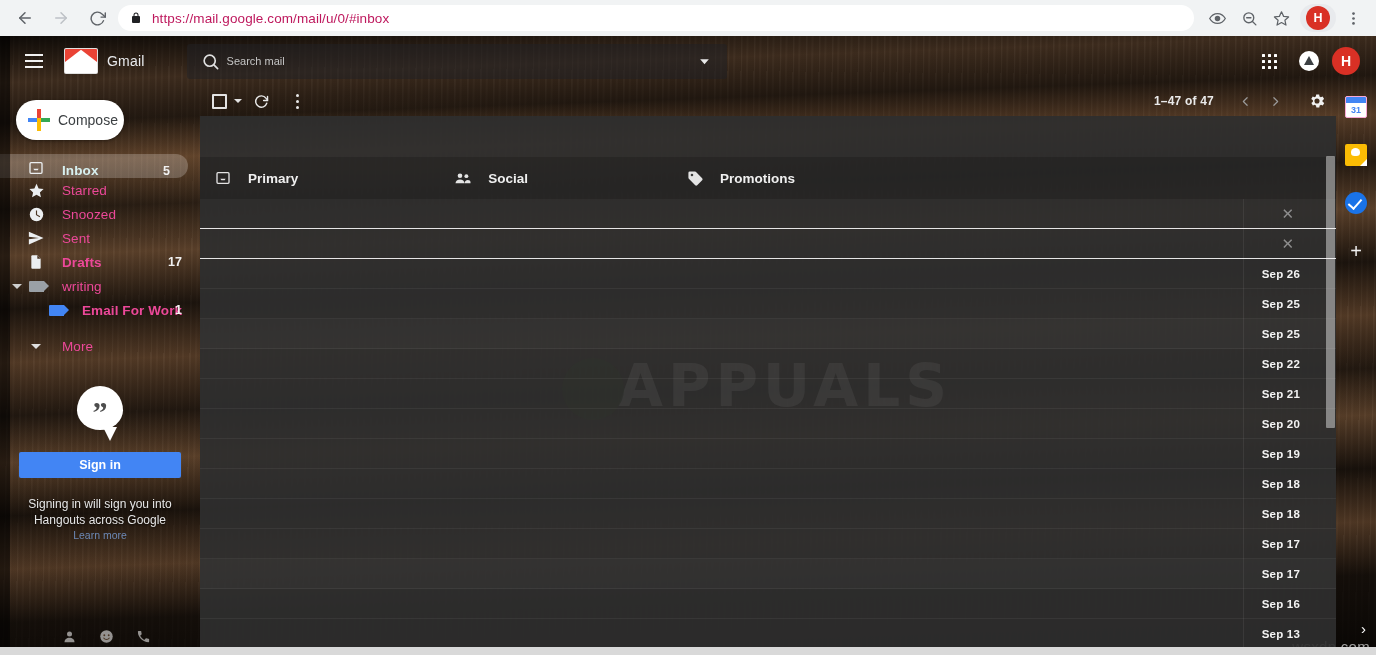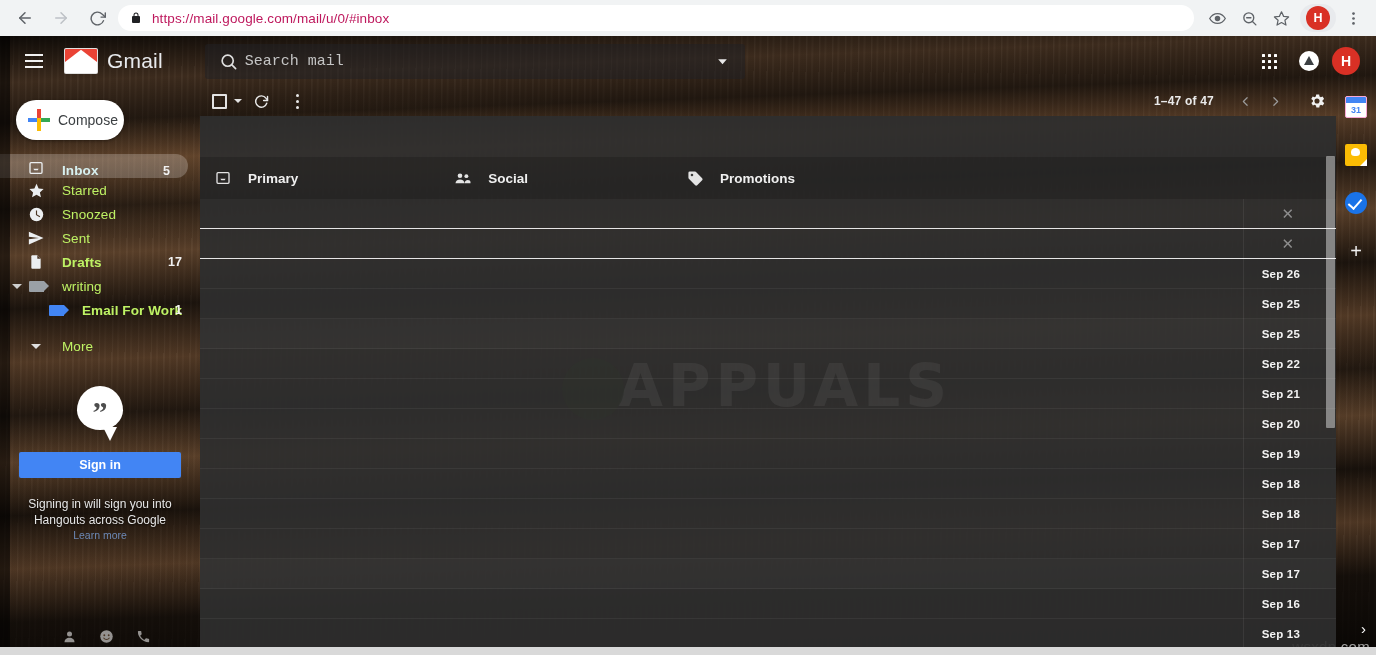--- a/index.html
+++ b/index.html
@@ -99,31 +99,31 @@
     content:''; position:absolute; right:0; top:0; width:0; height:0;
     border-right: 17px solid #ea4335; border-bottom: 13px solid transparent;
   }
   .gm-logo-v {
     position:absolute; left:0; top:0; width:34px; height:26px;
     background:
       linear-gradient(to bottom right, transparent 49%, #fff 50%) left top/17px 26px no-repeat,
       linear-gradient(to bottom left, transparent 49%, #fff 50%) right top/17px 26px no-repeat;
   }
   .gm-name {
-    color: #e8eaed; font-size: 21px; margin-left: 9px; letter-spacing: .2px;
+    color: #e8eaed; font-size: 14px; margin-left: 9px; letter-spacing: .2px;
   }
   .search-wrap {
     margin-left: 42px; width: 540px; height: 35px;
     background: rgba(32,33,36,.55); border-radius: 3px;
     display: flex; align-items: center; padding: 0 8px;
   }
   .search-ico { width: 32px; display: flex; justify-content: center; color: #e0e0e0; }
   .search-input {
     flex: 1; background: transparent; border: none; outline: none;
-    color: #d6d6d6; font-size: 15px; font-family: Liberation Mono, monospace;
+    color: #d6d6d6; font-size: 11px; font-family: Liberation Sans, sans-serif;
   }
   .search-input::placeholder { color: #c4c4c4; opacity: 1; }
   .search-caret {
     width: 28px; display: flex; justify-content: center; align-items: center;
     color: #e8e8e8; cursor: pointer;
   }
   .gm-header-right {
     margin-left: auto; display: flex; align-items: center;
     gap: 6px; padding-right: 16px;
   }
@@ -175,21 +175,21 @@
     height: 24px; display: flex; align-items: center;
     padding-left: 26px; cursor: pointer; position: relative;
     margin-bottom: 0;
   }
   .nav-item + .nav-item { margin-top: 0; }
   .nav-ico {
     width: 20px; height: 20px; display:flex; align-items:center;
     justify-content:center; color: #eceff1; flex: none;
   }
   .nav-label {
-    margin-left: 16px; font-size: 13.5px; color: #bef264;
+    margin-left: 16px; font-size: 13.5px; color: #ec4899;
     white-space: nowrap; letter-spacing: .1px;
   }
   .nav-count {
     position: absolute; right: 18px; font-size: 12.5px;
     color: #f1f1f1; font-weight: bold;
   }
   .nav-item.active {
     background: rgba(255,255,255,.22);
     border-radius: 0 14px 14px 0; margin-right: 12px; align-items: flex-end;
   }

